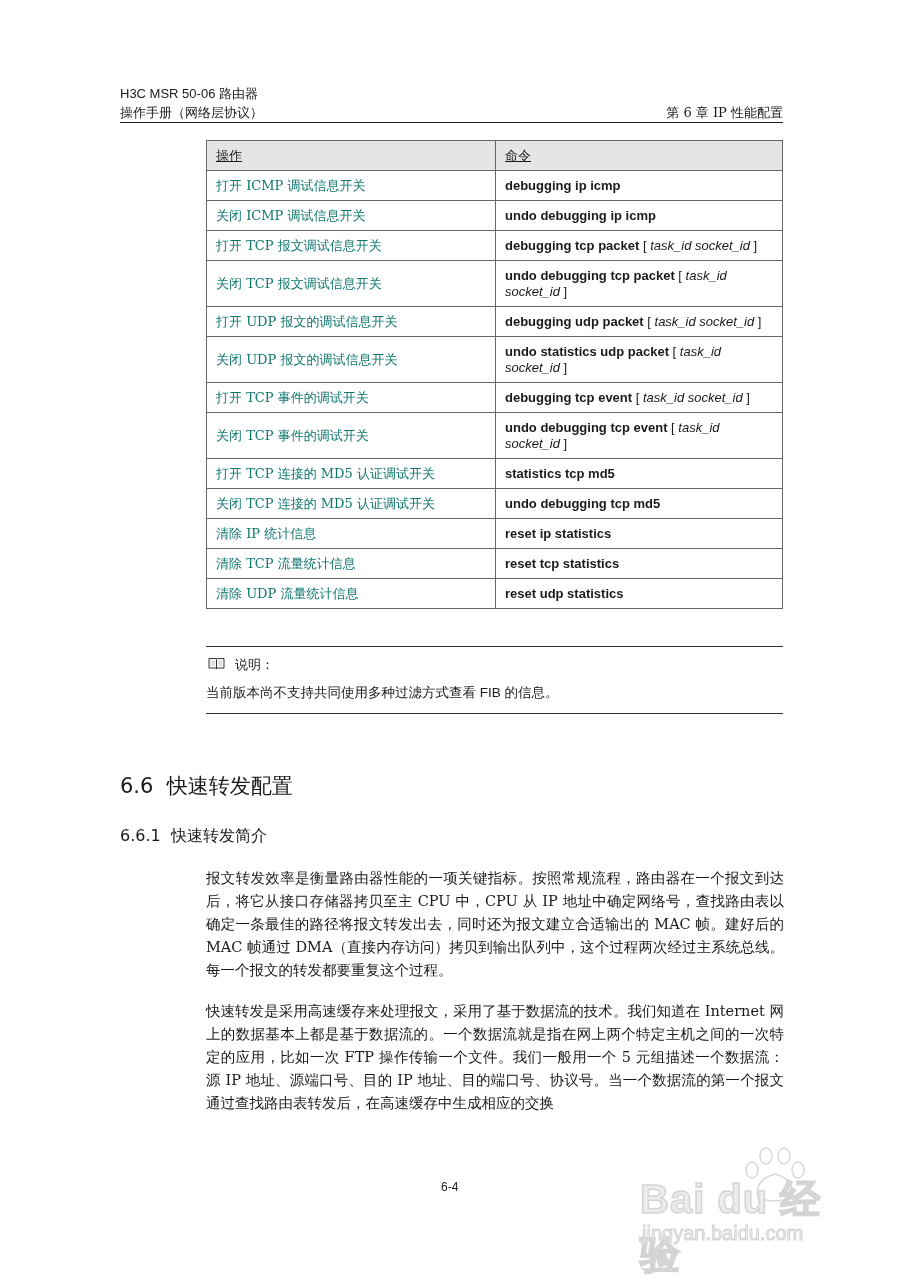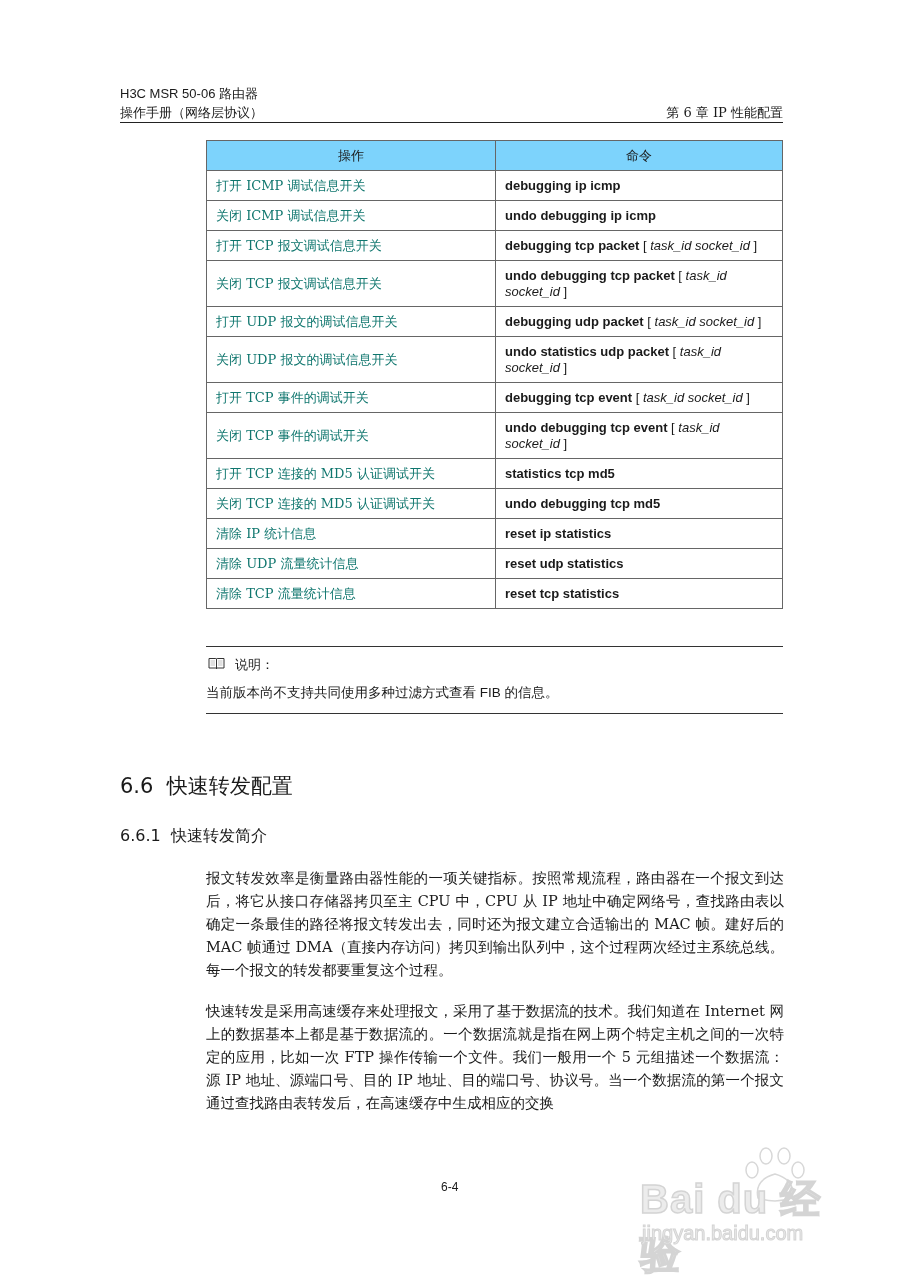--- a/index.html
+++ b/index.html
@@ -5,21 +5,21 @@
     html, body { margin: 0; padding: 0; background: #ffffff; }
     body { width: 905px; height: 1280px; position: relative; overflow: hidden; color: #1a1a1a; font-family: "Liberation Sans", "DejaVu Sans", sans-serif; }
     .abs { position: absolute; }
     .hdr-line1 { left: 120px; top: 85px; font-size: 13px; }
     .hdr-line2 { left: 120px; top: 104px; font-size: 13px; font-family: "DejaVu Serif", serif; }
     .hdr-right { right: 122px; top: 104px; font-size: 13px; font-family: "DejaVu Serif", serif; }
     .hdr-rule { left: 120px; width: 663px; top: 122px; height: 0; border-top: 1.5px solid #222; }
 
     table.cmd { position: absolute; left: 206px; top: 140px; width: 577px; border-collapse: collapse; font-size: 13px; }
     table.cmd th, table.cmd td { border: 1px solid #666; padding: 0 9px; vertical-align: middle; text-align: left; }
-    table.cmd th { background: #7dd3fc; font-weight: normal; text-align: center; height: 29px; font-family: "DejaVu Sans", sans-serif; font-size: 13px; }
+    table.cmd th { background: #e5e5e5; font-weight: normal; text-align: left; height: 29px; font-family: "DejaVu Sans", sans-serif; font-size: 13px; text-decoration: underline; }
     table.cmd td.op { width: 270px; font-family: "DejaVu Serif", serif; color: #0f766e; }
     table.cmd td.cmdcell { line-height: 16px; }
     table.cmd tr.r1 td { height: 29px; }
     table.cmd tr.r2 td { height: 45px; }
     .kw { font-weight: bold; }
     .arg { font-style: italic; margin-top: 32px; }
 
     .note-top { left: 206px; width: 577px; top: 646px; border-top: 1.5px solid #333; }
     .note-bot { left: 206px; width: 577px; top: 713px; border-top: 1.5px solid #333; }
     .note-title { left: 208px; top: 656px; font-size: 13px; display: flex; align-items: center; gap: 10px; font-family: "DejaVu Sans", sans-serif; }
@@ -92,26 +92,26 @@
       </tr>
       <tr class="r1">
         <td class="op">关闭 TCP 连接的 MD5 认证调试开关</td>
         <td class="cmdcell"><span class="kw">undo debugging tcp md5</span></td>
       </tr>
       <tr class="r1">
         <td class="op">清除 IP 统计信息</td>
         <td class="cmdcell"><span class="kw">reset ip statistics</span></td>
       </tr>
       <tr class="r1">
+        <td class="op">清除 TCP 流量统计信息</td>
+        <td class="cmdcell"><span class="kw">reset tcp statistics</span></td>
+      </tr>
+      <tr class="r1">
         <td class="op">清除 UDP 流量统计信息</td>
         <td class="cmdcell"><span class="kw">reset udp statistics</span></td>
-      </tr>
-      <tr class="r1">
-        <td class="op">清除 TCP 流量统计信息</td>
-        <td class="cmdcell"><span class="kw">reset tcp statistics</span></td>
       </tr>
     </tbody>
 </table>
 
 <div class="abs note-top"></div>
 <div class="abs note-title">
   <span>
     <svg width="17" height="13" viewBox="0 0 17 13">
       <path d="M1 1.5 L7.8 1.5 Q8.5 1.5 8.5 2.5 L8.5 12 Q8.5 11 7.8 11 L1 11 Z" fill="none" stroke="#333" stroke-width="1"></path>
       <path d="M16 1.5 L9.2 1.5 Q8.5 1.5 8.5 2.5 L8.5 12 Q8.5 11 9.2 11 L16 11 Z" fill="none" stroke="#333" stroke-width="1"></path>

